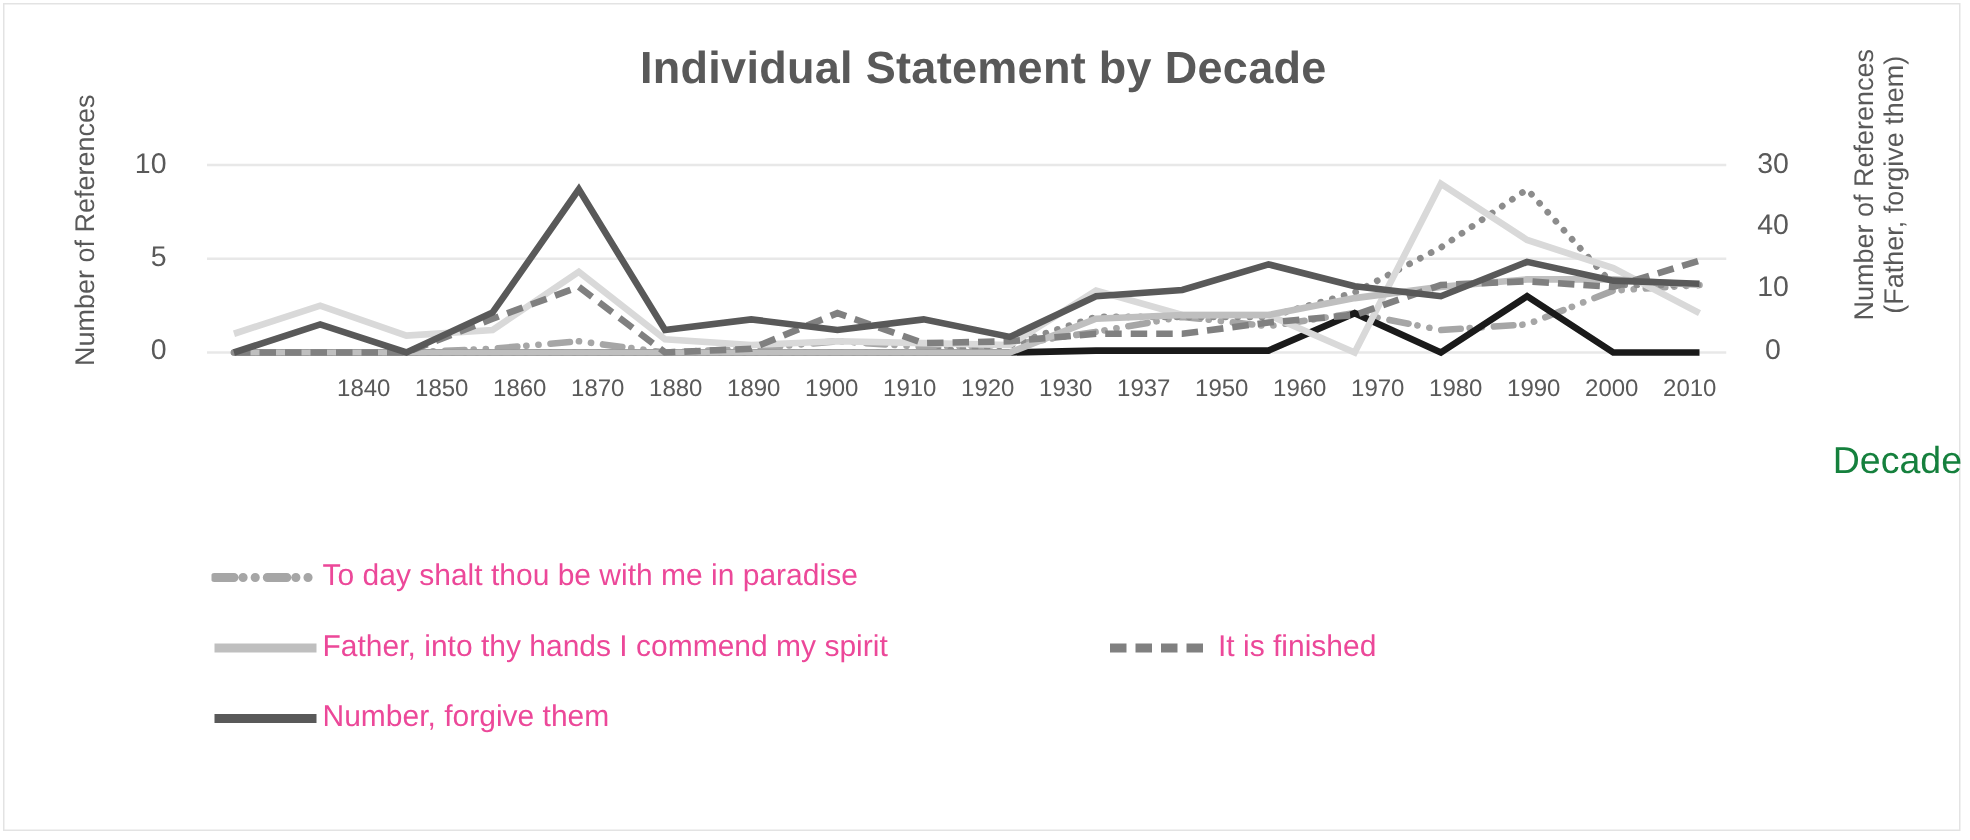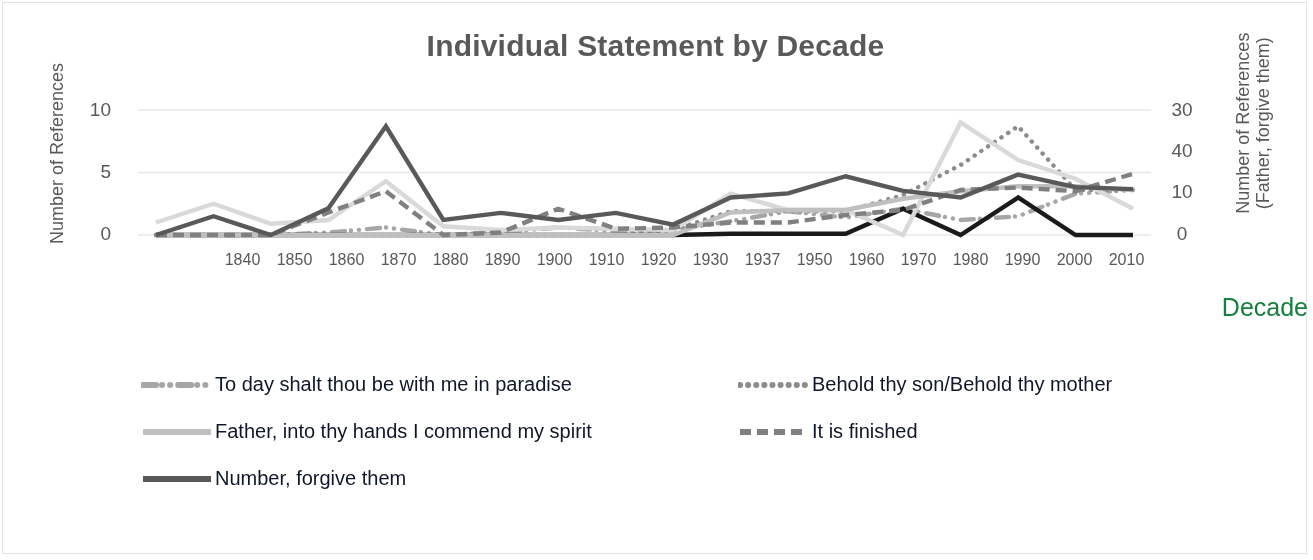--- a/index.html
+++ b/index.html
@@ -63,21 +63,21 @@
   #plot { position:absolute; left:135px; top:100px; width:1013px; height:137px; }
   #plot svg { display:block; }
   
   #legend {
     position:absolute; left:138px; top:358px;
     width:1010px;
   }
   .legend-row { display:flex; align-items:center; height:47px; }
   .legend-entry { display:flex; align-items:center; }
   .legend-entry.col1 { width:597px; }
-  .legend-label { font-size:20px; color:#0f172a; white-space:nowrap; }
+  .legend-label { font-size:20px; color:#ec4899; white-space:nowrap; }
   .legend-swatch { width:72px; height:14px; flex:0 0 72px; margin-right:2px; }
   .legend-swatch svg { display:block; }
 </style>
 </head>
 <body>
 
 <div id="chart-frame">
 
   <div id="chart-title">Individual Statement by Decade</div>
 
@@ -138,28 +138,20 @@
   <div id="legend">
       <div class="legend-row">
         <div class="legend-entry col1">
           <span class="legend-swatch">
             <svg width="72" height="14">
               <line x1="2" x2="70" y1="7" y2="7" stroke="#a6a6a6" stroke-width="6" stroke-linecap="round" stroke-dasharray="13,6,0.1,8,0.1,8"></line>
             </svg>
           </span>
           <span class="legend-label">To day shalt thou be with me in paradise</span>
         </div>
-        <div class="legend-entry">
-          <span class="legend-swatch">
-            <svg width="72" height="14">
-              <line x1="2" x2="70" y1="7" y2="7" stroke="#8c8c8c" stroke-width="6" stroke-linecap="round" stroke-dasharray="0.1,8"></line>
-            </svg>
-          </span>
-          <span class="legend-label">Behold thy son/Behold thy mother</span>
-        </div>
       </div>
       <div class="legend-row">
         <div class="legend-entry col1">
           <span class="legend-swatch">
             <svg width="72" height="14">
               <line x1="2" x2="70" y1="7" y2="7" stroke="#bfbfbf" stroke-width="6" stroke-linecap="butt"></line>
             </svg>
           </span>
           <span class="legend-label">Father, into thy hands I commend my spirit</span>
         </div>

